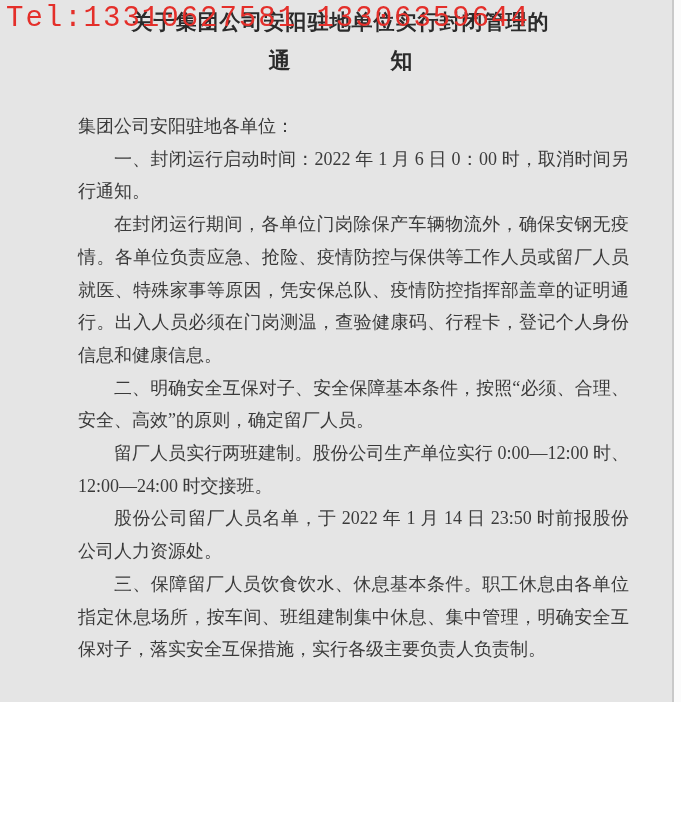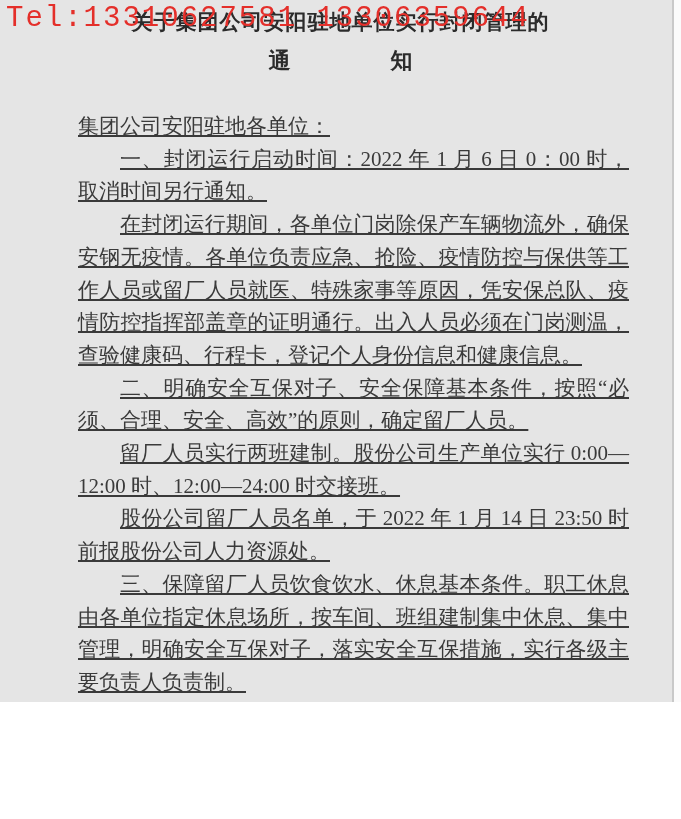--- a/index.html
+++ b/index.html
@@ -45,26 +45,25 @@
     margin-top:10px;
     display:flex;
     justify-content:center;
     gap:100px;
     font-size:22px;
     font-weight:bold;
   }
   
   .body{
     margin:34px 52px 0 78px;
-    font-size:21px;
+    font-size:18px;
     line-height:32.7px;
     color:#3a3a3a;
     text-align:justify;
     word-break:break-all;
-    text-decoration:underline;
   }
   .body p{margin:0;text-indent:2em;}
   .body p.salutation{text-indent:0;}
   
   .pagenum{
     position:absolute;left:0;top:789px;width:681px;
     text-align:center;
     font-size:14px;color:#555;
     font-family:"Liberation Serif", serif;
   }

